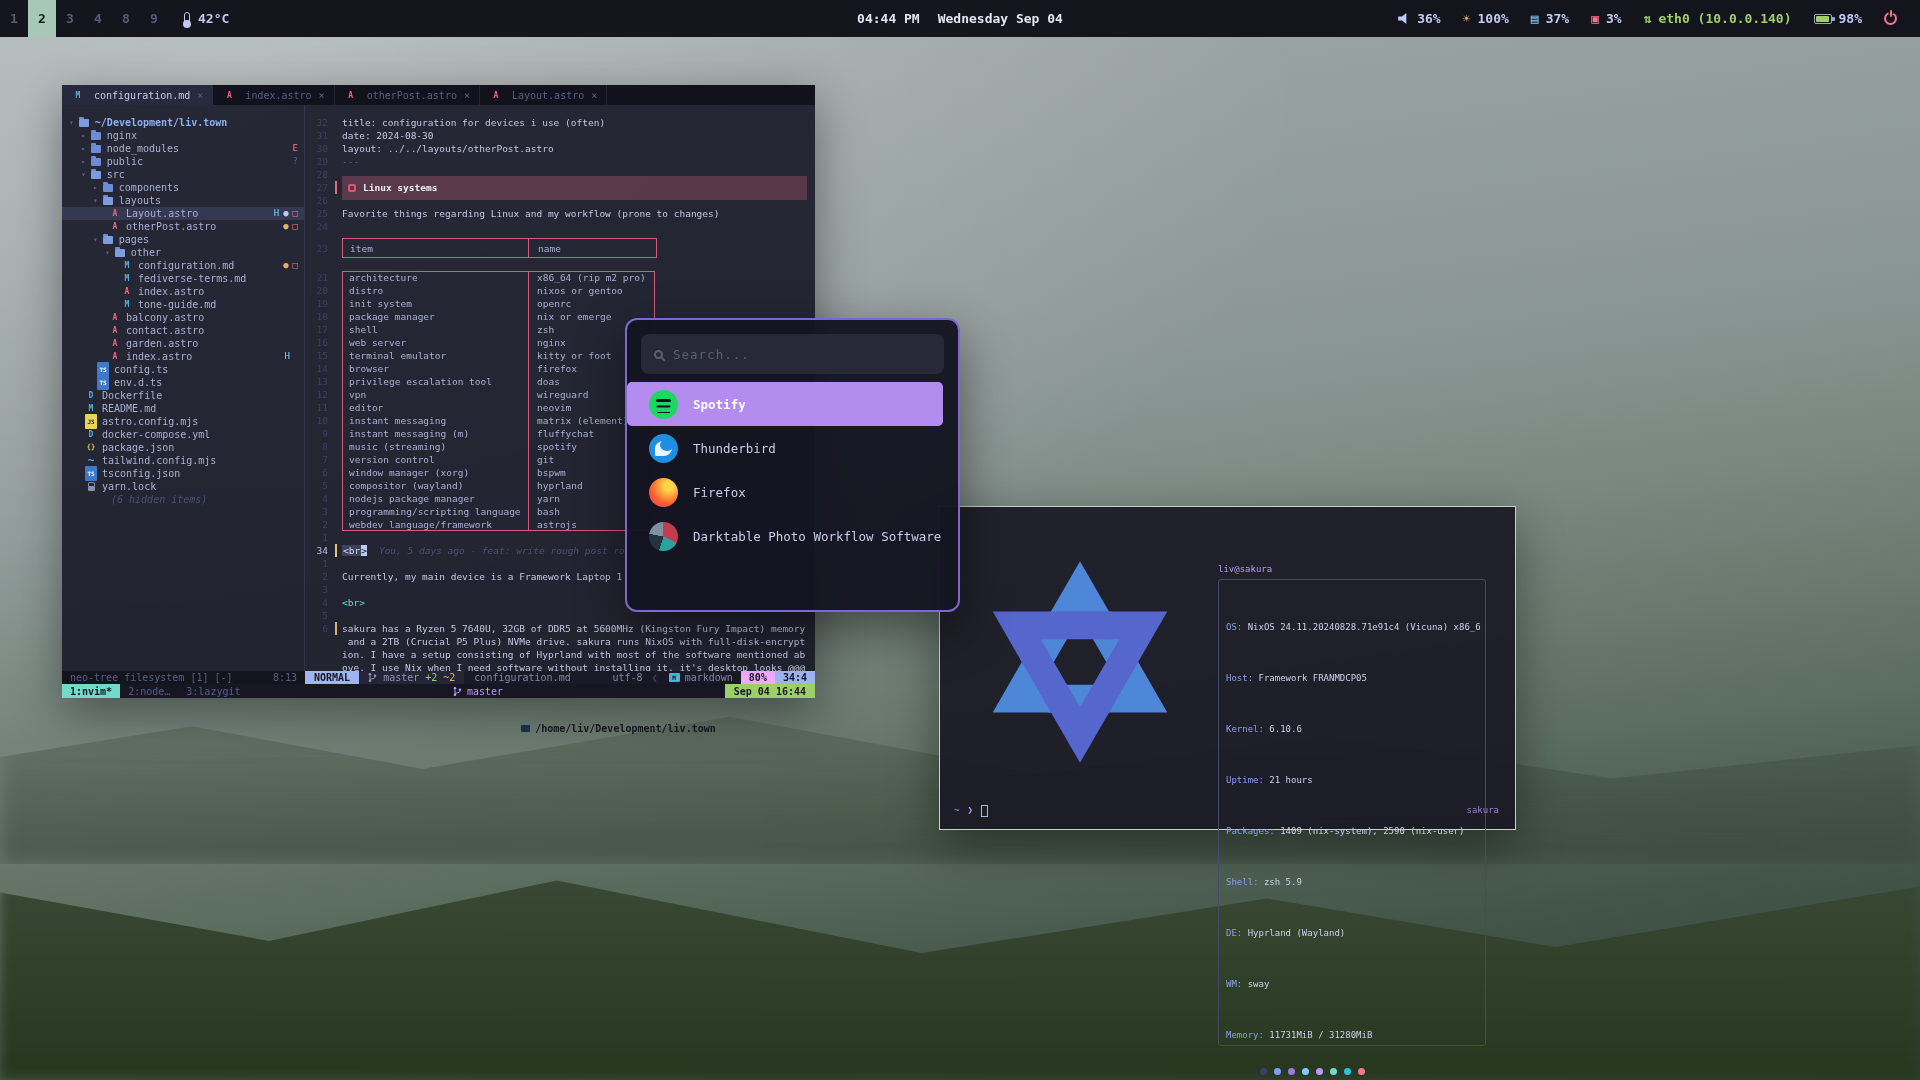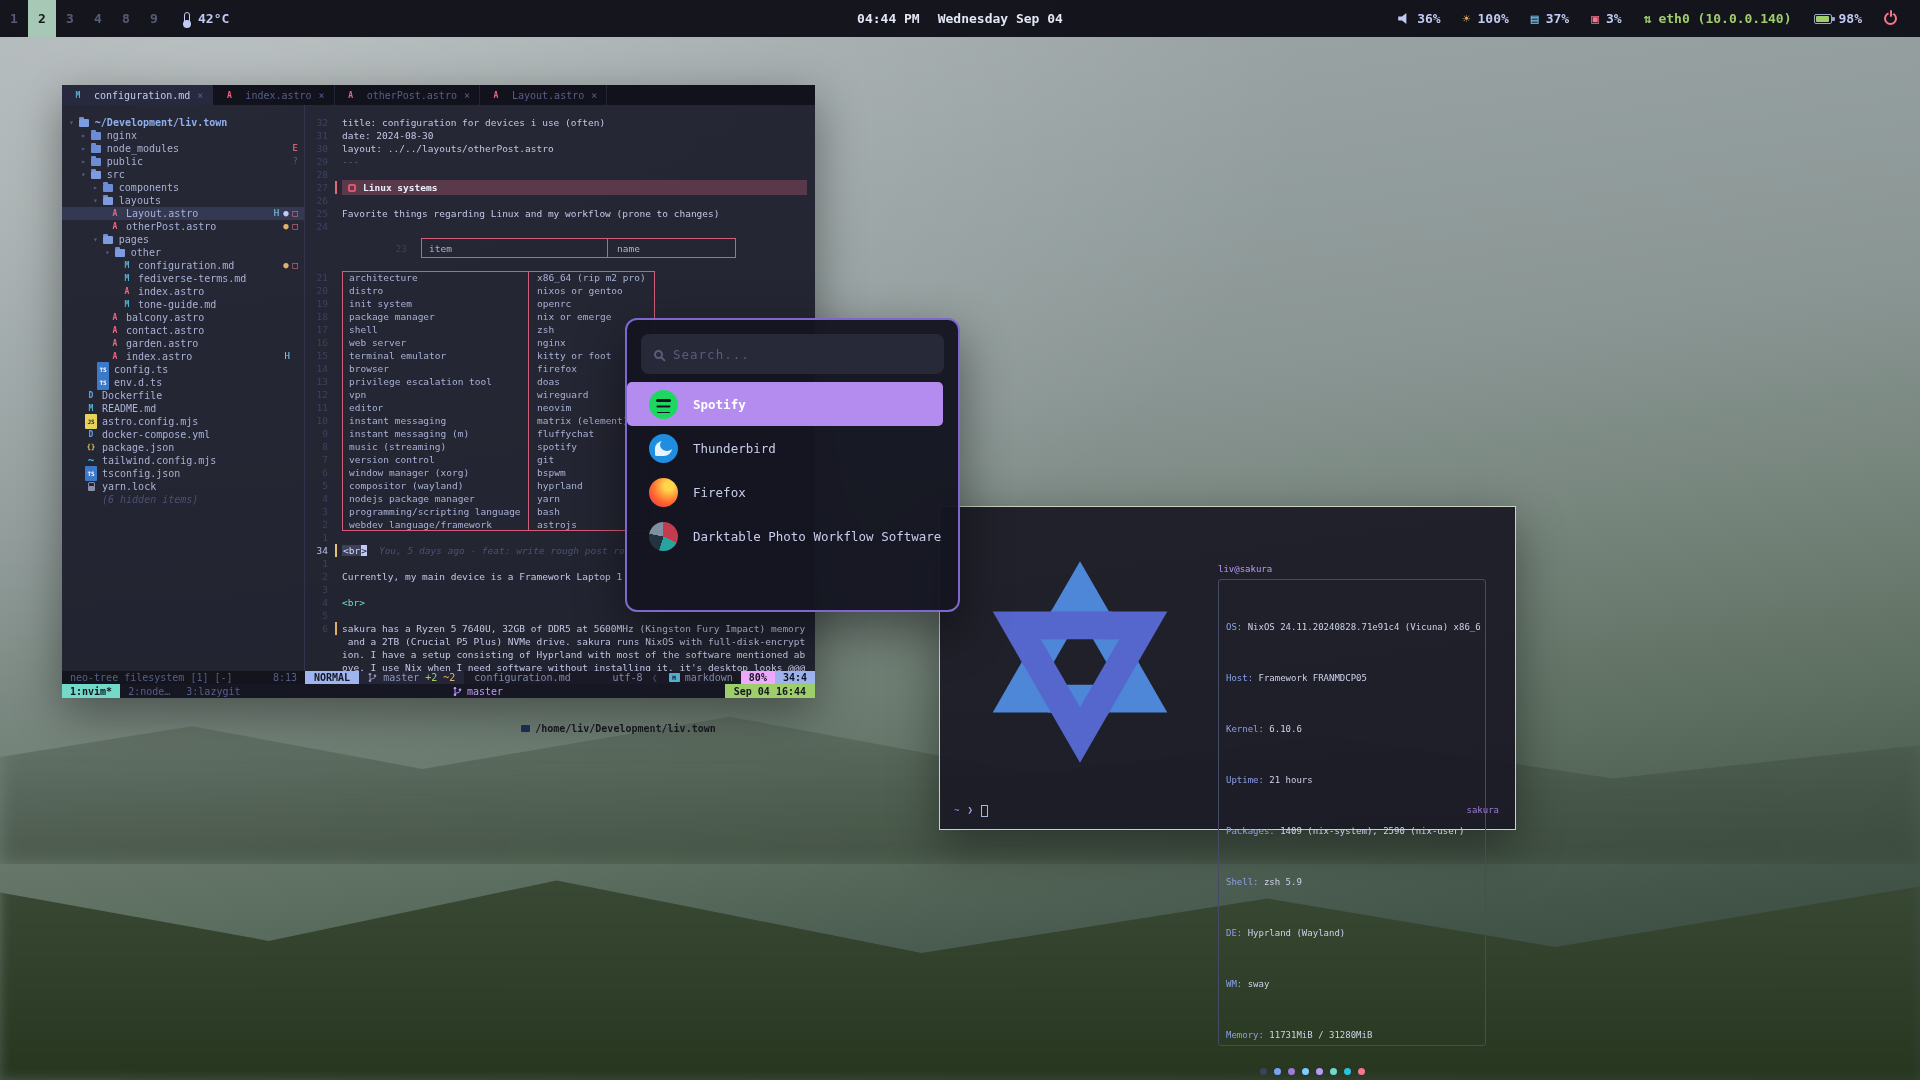--- a/index.html
+++ b/index.html
@@ -80,25 +80,25 @@
   .ed-line { display:flex; height:13px; align-items:center; white-space:pre; }
   .ed-num { width:30px; flex:none; text-align:right; padding-right:7px; color:#3b4261; }
   .ed-num.cur { color:#b7c0e8; }
   .ed-sign { width:7px; flex:none; height:13px; }
   .sg-pink { box-shadow:inset 2px 0 0 #e46876; }
   .sg-orange { box-shadow:inset 2px 0 0 #e0af68; }
   .sg-yellow { box-shadow:inset 2px 0 0 #e5c07b; }
   .ed-text { color:#c3c8e6; white-space:pre; }
   .ed-text.dim { color:#565f89; }
   .ed-text.tag { color:#73daca; }
-  .heading-bar { flex:1; height:15px; background:rgba(228,104,134,0.28); color:#eceff c; color:#eceffc;
+  .heading-bar { flex:1; height:24px; background:rgba(228,104,134,0.28); color:#eceff c; color:#eceffc;
     display:flex; align-items:center; gap:7px; padding-left:6px; margin-right:8px; font-weight:bold; }
   .h-icon { width:8px; height:8px; border:2px solid #e05672; border-radius:2px; flex:none; }
 
-  .t-header { display:flex; height:30px; align-items:center;justify-content:center; }
+  .t-header { display:flex; height:30px; align-items:center; }
   .t-hwrap { display:flex; border:1px solid #d35d78; height:20px; align-items:center; }
   .th1 { width:186px; padding-left:7px; border-right:1px solid #d35d78; height:100%; display:flex; align-items:center; }
   .th2 { width:127px; padding-left:9px; height:100%; display:flex; align-items:center; }
   .t-spacer { height:8px; }
   .t-bodywrap { position:relative; }
   .t-box { position:absolute; left:37px; width:313px; top:0; bottom:0; border:1px solid #d35d78; pointer-events:none; }
   .t-vline { position:absolute; left:223px; top:0; bottom:0; border-left:1px solid #d35d78; pointer-events:none; }
   .trow { display:flex; height:13px; align-items:center; white-space:pre; }
   .tc1 { width:186px; padding-left:7px; overflow:hidden; }
   .tc2 { width:127px; padding-left:9px; overflow:hidden; }
@@ -589,21 +589,21 @@
             <span class="arrow"></span>
             <span class="ti ti-lock"></span>
             <span class="tname">yarn.lock</span>
             <span class="badges">
               <span class="badge"></span>
               <span class="badge"></span>
               <span class="badge"></span>
             </span>
           </div>
 
-          <div class="tree-row hidden-note" style="padding-left: 19px;">
+          <div class="tree-row hidden-note" style="padding-left: 28px;">
             <span class="arrow"></span>
             <span class="ti"></span>
             <span class="tname">(6 hidden items)</span>
             <span class="badges">
               <span class="badge"></span>
               <span class="badge"></span>
               <span class="badge"></span>
             </span>
           </div>
         </div>

